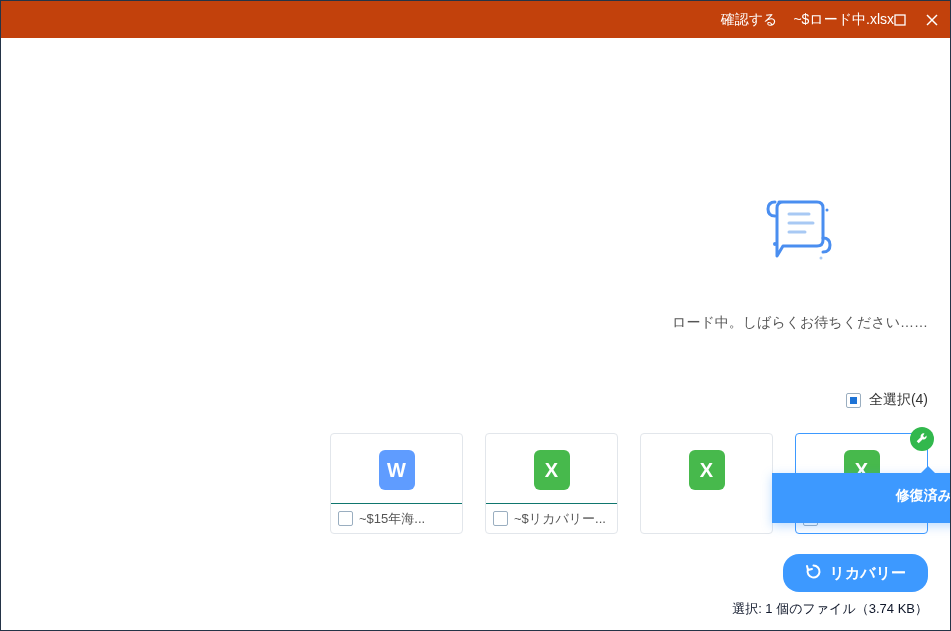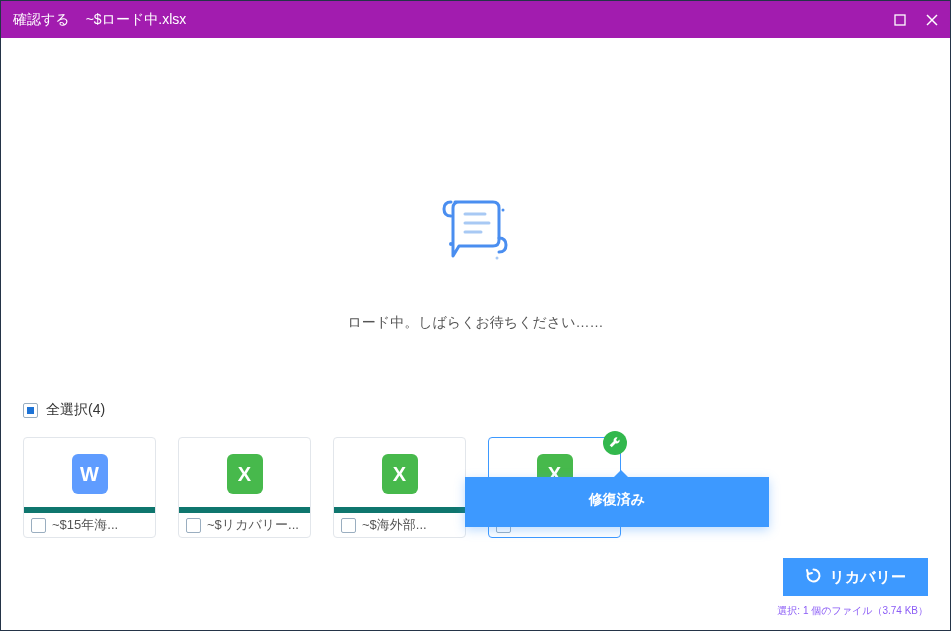--- a/index.html
+++ b/index.html
@@ -3,40 +3,41 @@
 <meta charset="utf-8">
 <style>
   * { box-sizing: border-box; margin: 0; padding: 0; }
   body {
     width: 951px; height: 631px;
     font-family: "Segoe UI", "Yu Gothic UI", Arial, sans-serif;
     background: #fff; overflow: hidden; font-size: 14px;
     border: 1px solid #243447;
   }
   .titlebar {
-    height: 37px; background: #a21caf; color: #fff;
+    height: 37px; background: #c2410c; color: #fff;
     display: flex; align-items: center; padding: 8px 12px;
-    justify-content: space-between;
+    justify-content: flex-end;
   }
   .titlebar-left { display: flex; gap: 16px; align-items: center; }
   .titlebar-right { display: flex; gap: 20px; align-items: center; }
   .win-btn { cursor: pointer; color: #fff; line-height: 1; display: inline-flex; }
   .content {
     height: calc(100% - 37px); display: flex; flex-direction: column;
     padding: 0 22px;
+    align-items: flex-end;
   }
   .loading-area {
     flex: 1; display: flex; flex-direction: column;
     align-items: center; justify-content: flex-start;
     padding-top: 150px; gap: 45px;
   }
   .loading-text { color: #555; font-size: 14px; }
   .select-row {
     display: flex; align-items: center; gap: 8px;
-    margin-bottom: 18px; color: #333; font-size: 14px;
+    margin-bottom: 24px; color: #333; font-size: 14px;
     cursor: pointer;
   }
   .chk {
     width: 15px; height: 15px; border: 1px solid #9aaec0;
     border-radius: 2px; display: inline-flex; align-items: center;
     justify-content: center; background: #fff;
   }
   .chk.indeterminate::after {
     content: ""; width: 7px; height: 7px; background: #1d73d6;
   }
@@ -54,21 +55,21 @@
   .file-icon {
     width: 36px; height: 40px; border-radius: 6px;
     display: flex; align-items: center; justify-content: center;
     color: #fff; font-weight: 700; font-size: 20px;
     margin-top: 4px;
   }
   .file-icon.word { background: #5f9cff; }
   .file-icon.excel { background: #47b94c; }
   .file-row {
     position: absolute; bottom: 0; left: 0; right: 0;
-    height: 30px; border-top: 6px solid #0f766e;
+    height: 30px; border-top: 1px solid #0f766e;
     display: flex; align-items: center; gap: 6px;
     padding: 0 7px; color: #555; font-size: 13px;
   }
   .file-row .fname {
     overflow: hidden; white-space: nowrap; text-overflow: ellipsis;
     max-width: 96px;
   }
   .repair-badge {
     position: absolute; top: -7px; right: -7px;
     width: 24px; height: 24px; border-radius: 50%;
@@ -87,25 +88,25 @@
     border-left: 8px solid transparent; border-right: 8px solid transparent;
     border-bottom: 8px solid #3d99ff;
   }
   .tooltip-title { font-weight: 600; margin-bottom: 2px; font-size: 14px; text-align: center; }
   .footer {
     margin-top: auto; display: flex; flex-direction: column;
     align-items: flex-end; gap: 8px; padding-bottom: 12px;
   }
   .recover-btn {
     background: #3d99ff; color: #fff; border: none;
-    border-radius: 0; height: 38px; padding: 0 22px;
+    border-radius: 16px; height: 38px; padding: 0 22px;
     font-size: 15px; font-weight: 600; cursor: pointer;
     display: inline-flex; align-items: center; gap: 8px;
   }
-  .status-text { color: #8b5cf6; font-size: 10px; }
+  .status-text { color: #0f172a; font-size: 13px; }
 </style>
 </head>
 <body>
 
 <div class="titlebar">
   <div class="titlebar-left">
     <span>確認する</span>
     <span>~$ロード中.xlsx</span>
   </div>
   <div class="titlebar-right">
@@ -159,24 +160,20 @@
     <div class="file-card">
       <div class="file-icon excel">X</div>
       <div class="file-row">
         <span class="chk"></span>
         <span class="fname">~$リカバリー...</span>
       </div>
     </div>
 
     <div class="file-card">
       <div class="file-icon excel">X</div>
-      <div class="file-row">
-        <span class="chk"></span>
-        <span class="fname">~$海外部...</span>
-      </div>
     </div>
 
     <div class="file-card selected">
       <span class="repair-badge">
         <svg width="14" height="14" viewBox="0 0 14 14">
             <path d="M9.5 1.5 a3 3 0 0 0 -3.8 3.8 l-4 4 l2 2 l4 -4 a3 3 0 0 0 3.8 -3.8 l-2 2 l-1.5 -1.5 z" fill="#fff"></path>
           </svg>
       </span>
       <div class="file-icon excel">X</div>
       <div class="file-row">

